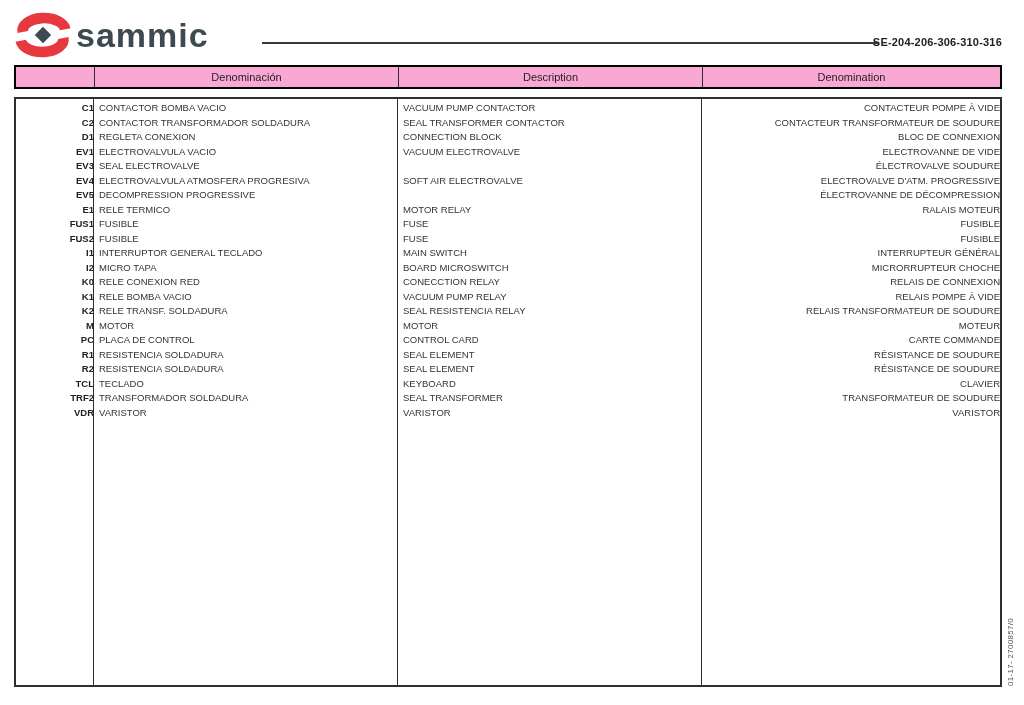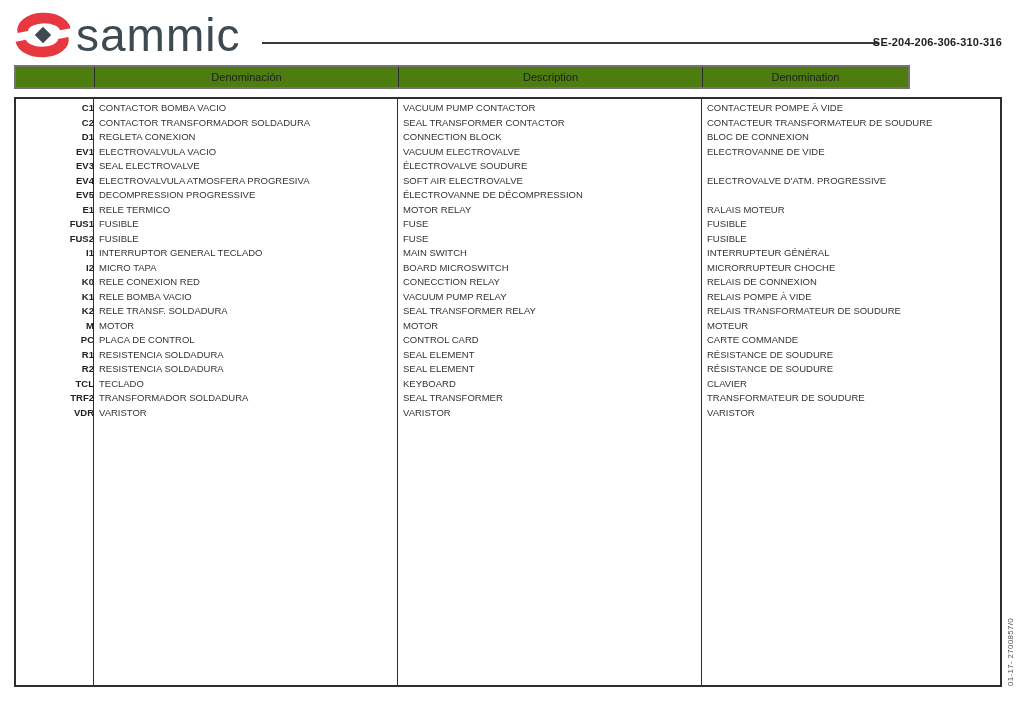--- a/index.html
+++ b/index.html
@@ -5,32 +5,32 @@
   * { margin:0; padding:0; box-sizing:border-box; }
   html,body { background:#ffffff; }
   .page {
     position:relative; width:1024px; height:705px; background:#ffffff;
     font-family:"Liberation Sans", sans-serif; color:#2b2b2b; overflow:hidden;
   }
   
   .brand { position:absolute; left:14px; top:6px; height:58px; display:flex; align-items:center; }
   .brand-mark { width:58px; height:58px; display:block; }
   .brand-text {
-    font-size:46px; font-weight:normal; color:#3e4a52; letter-spacing:1px;
+    font-size:34px; font-weight:bold; color:#3e4a52; letter-spacing:1px;
     line-height:58px; margin-left:4px;
   }
   .head-rule { position:absolute; top:42px; left:262px; width:616px; height:2px; background:#3a3a3a; }
   .doc-code {
     position:absolute; top:36px; right:22px; font-size:11px; font-weight:bold;
     color:#222; letter-spacing:0.2px;
   }
   
   .thead {
-    position:absolute; left:14px; top:65px; width:896px; height:24px;
-    background:#4d7c0f; border:2px solid #737373; display:flex;
+    position:absolute; left:14px; top:65px; width:988px; height:24px;
+    background:#f9a8d4; border:2px solid #000000; display:flex;
   }
   .thead .hcell {
     font-size:11px; color:#1e1e1e; text-align:center; line-height:20px;
     border-right:1px solid #2e2e2e; overflow:hidden;
   }
   .thead .hcell:last-child { border-right:none; }
   .hc-code { width:79px; }
   .hc-es   { width:304px; }
   .hc-en   { width:304px; }
   .hc-fr   { flex:1; }
@@ -41,21 +41,21 @@
   }
   .vsep { position:absolute; top:0; bottom:0; width:1px; background:#2e2e2e; }
   .vsep-1 { left:77px; }
   .vsep-2 { left:381px; }
   .vsep-3 { left:685px; }
   .rows { position:absolute; left:0; top:2px; right:0; }
   .trow { display:flex; height:14.5px; line-height:14.5px; font-size:9.5px; }
   .trow .c-code { width:78px; text-align:right; font-weight:bold; color:#222; }
   .trow .c-es   { width:304px; padding-left:5px; color:#333; }
   .trow .c-en   { width:304px; padding-left:5px; color:#333; }
-  .trow .c-fr   { flex:1; padding-left:5px; color:#333; }
+  .trow .c-fr   { flex:1; padding-left:5px; color:#333;text-align:right; }
   .trow div { white-space:nowrap; overflow:hidden; }
   
   .vcode {
     position:absolute; left:1006px; top:686px; width:80px; height:13px;
     font-size:8px; color:#555; letter-spacing:0.3px;
     transform-origin:0 0; transform:rotate(-90deg); white-space:nowrap;
   }
 </style>
 </head>
 <body>
@@ -180,21 +180,21 @@
         <div class="trow">
           <div class="c-code">K1</div>
           <div class="c-es">RELE BOMBA VACIO</div>
           <div class="c-en">VACUUM PUMP RELAY</div>
           <div class="c-fr">RELAIS POMPE À VIDE</div>
         </div>
 
         <div class="trow">
           <div class="c-code">K2</div>
           <div class="c-es">RELE TRANSF. SOLDADURA</div>
-          <div class="c-en">SEAL TRANSFORMER RELAY</div>
+          <div class="c-en">SEAL RESISTENCIA RELAY</div>
           <div class="c-fr">RELAIS TRANSFORMATEUR DE SOUDURE</div>
         </div>
 
         <div class="trow">
           <div class="c-code">M</div>
           <div class="c-es">MOTOR</div>
           <div class="c-en">MOTOR</div>
           <div class="c-fr">MOTEUR</div>
         </div>
 

